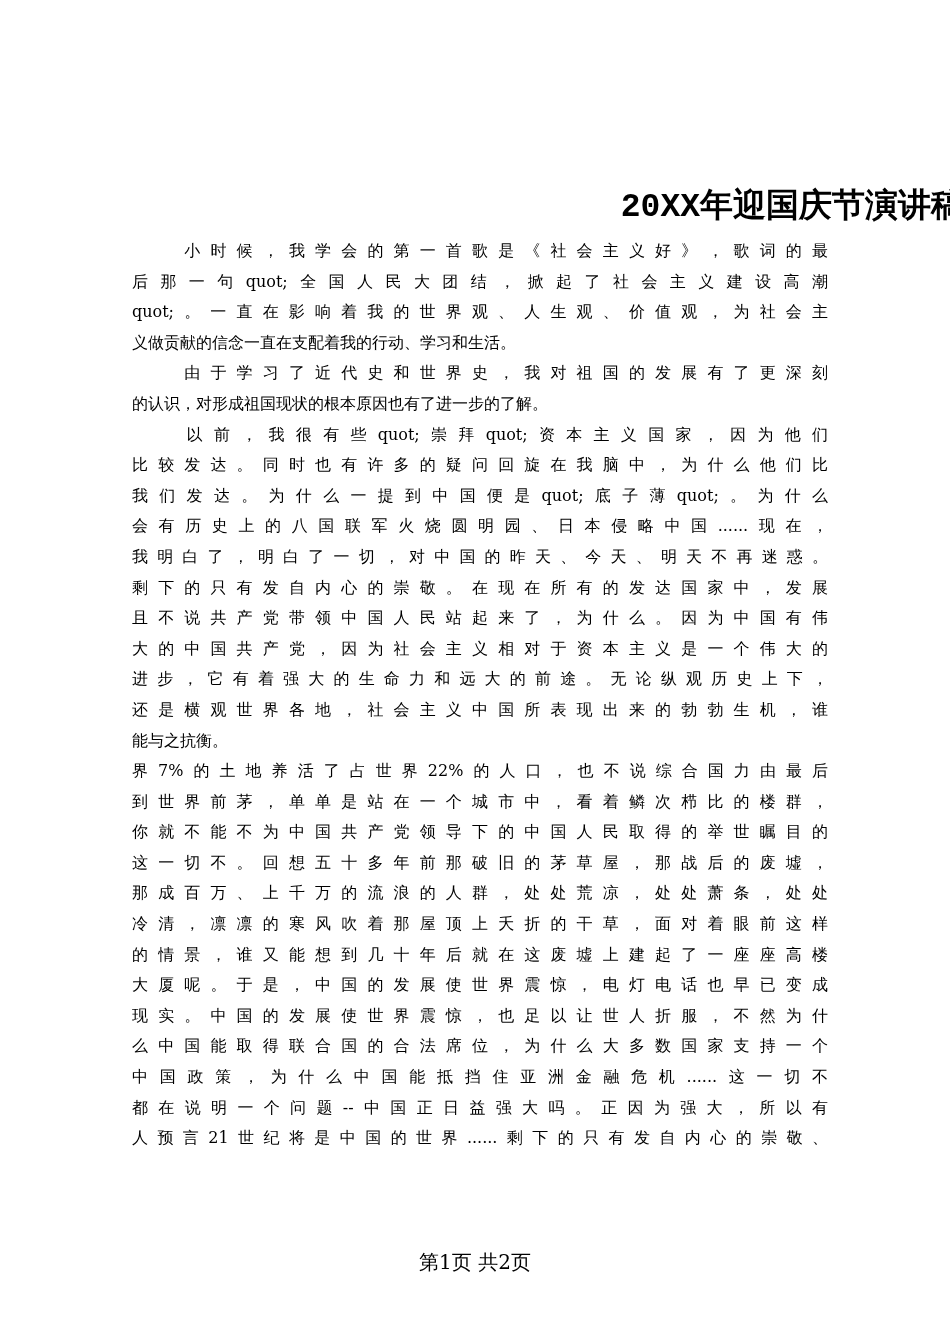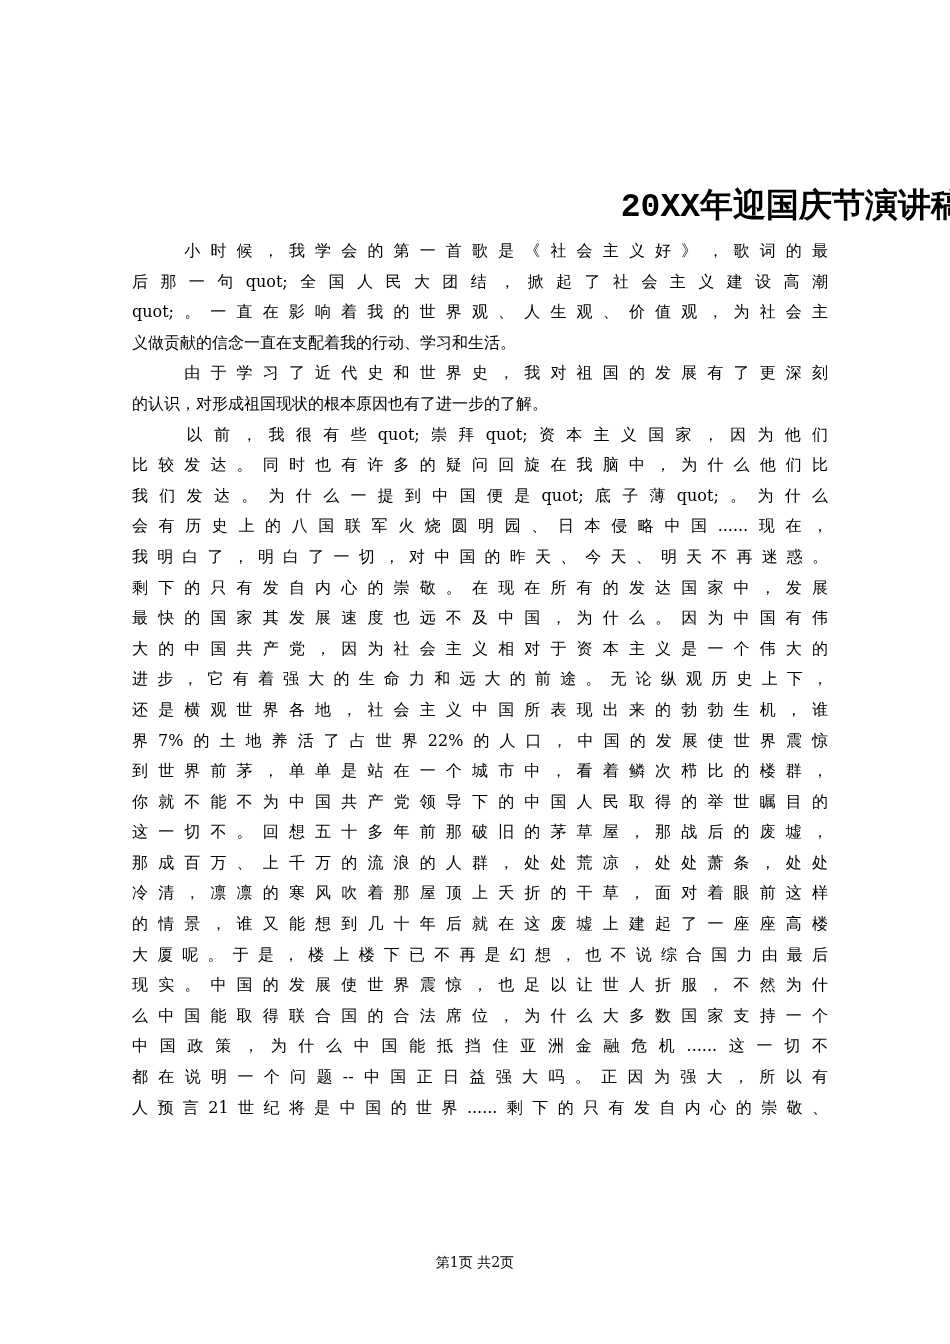--- a/index.html
+++ b/index.html
@@ -6,52 +6,53 @@
   body { width: 950px; height: 1344px; position: relative; overflow: hidden;
          font-family: "DejaVu Serif", "Liberation Serif", serif; color: #000; }
   .page { position: absolute; left: 0; top: 0; width: 950px; height: 1344px; background: #fff; }
   .title { position: absolute; left: 14px; width: 950px; top: 186px; text-align: right;
            font-size: 33px; font-weight: bold; line-height: 44px; letter-spacing: 0px; font-family: Liberation Mono, monospace; }
   .body { position: absolute; left: 132px; top: 236px; width: 696px; }
   .line { display: block; height: 30.6px; line-height: 30.6px; font-size: 16px;
           white-space: nowrap; text-align: justify; text-align-last: justify; overflow: visible; }
   .line.last { text-align-last: left; }
   .footer { position: absolute; left: 0; width: 950px; top: 1252px; text-align: center;
-            font-size: 14px; line-height: 20px; }
+            font-size: 20px; line-height: 20px; }
 </style>
 </head>
 <body>
 
 <div class="page">
   <div class="title">20XX年迎国庆节演讲稿</div>
   <div class="body" id="doc-body">
       <div class="line">　　小时候，我学会的第一首歌是《社会主义好》，歌词的最</div>
       <div class="line">后那一句quot;全国人民大团结，掀起了社会主义建设高潮</div>
       <div class="line">quot;。一直在影响着我的世界观、人生观、价值观，为社会主</div>
       <div class="line last">义做贡献的信念一直在支配着我的行动、学习和生活。</div>
       <div class="line">　　由于学习了近代史和世界史，我对祖国的发展有了更深刻</div>
       <div class="line last">的认识，对形成祖国现状的根本原因也有了进一步的了解。</div>
       <div class="line">　　以前，我很有些quot;崇拜quot;资本主义国家，因为他们</div>
       <div class="line">比较发达。同时也有许多的疑问回旋在我脑中，为什么他们比</div>
       <div class="line">我们发达。为什么一提到中国便是quot;底子薄quot;。为什么</div>
       <div class="line">会有历史上的八国联军火烧圆明园、日本侵略中国......现在，</div>
       <div class="line">我明白了，明白了一切，对中国的昨天、今天、明天不再迷惑。</div>
       <div class="line">剩下的只有发自内心的崇敬。在现在所有的发达国家中，发展</div>
-      <div class="line">最快的国家其发展速度也远不及中国，为什么。因为中国有伟</div>
+      <div class="line">且不说共产党带领中国人民站起来了，为什么。因为中国有伟</div>
       <div class="line">大的中国共产党，因为社会主义相对于资本主义是一个伟大的</div>
       <div class="line">进步，它有着强大的生命力和远大的前途。无论纵观历史上下，</div>
       <div class="line">还是横观世界各地，社会主义中国所表现出来的勃勃生机，谁</div>
-      <div class="line">界7%的土地养活了占世界22%的人口，中国的发展使世界震惊</div>
+      <div class="line last">能与之抗衡。</div>
+      <div class="line">界7%的土地养活了占世界22%的人口，也不说综合国力由最后</div>
       <div class="line">到世界前茅，单单是站在一个城市中，看着鳞次栉比的楼群，</div>
       <div class="line">你就不能不为中国共产党领导下的中国人民取得的举世瞩目的</div>
       <div class="line">这一切不。回想五十多年前那破旧的茅草屋，那战后的废墟，</div>
       <div class="line">那成百万、上千万的流浪的人群，处处荒凉，处处萧条，处处</div>
       <div class="line">冷清，凛凛的寒风吹着那屋顶上夭折的干草，面对着眼前这样</div>
       <div class="line">的情景，谁又能想到几十年后就在这废墟上建起了一座座高楼</div>
-      <div class="line">大厦呢。于是，楼上楼下已不再是幻想，也不说综合国力由最后</div>
+      <div class="line">大厦呢。于是，中国的发展使世界震惊，电灯电话也早已变成</div>
       <div class="line">现实。中国的发展使世界震惊，也足以让世人折服，不然为什</div>
       <div class="line">么中国能取得联合国的合法席位，为什么大多数国家支持一个</div>
       <div class="line">中国政策，为什么中国能抵挡住亚洲金融危机......这一切不</div>
       <div class="line">都在说明一个问题--中国正日益强大吗。正因为强大，所以有</div>
       <div class="line">人预言21世纪将是中国的世界......剩下的只有发自内心的崇敬、</div>
     </div>
   <div class="footer">第1页 共2页</div>
 </div>
 
 </body></html>

